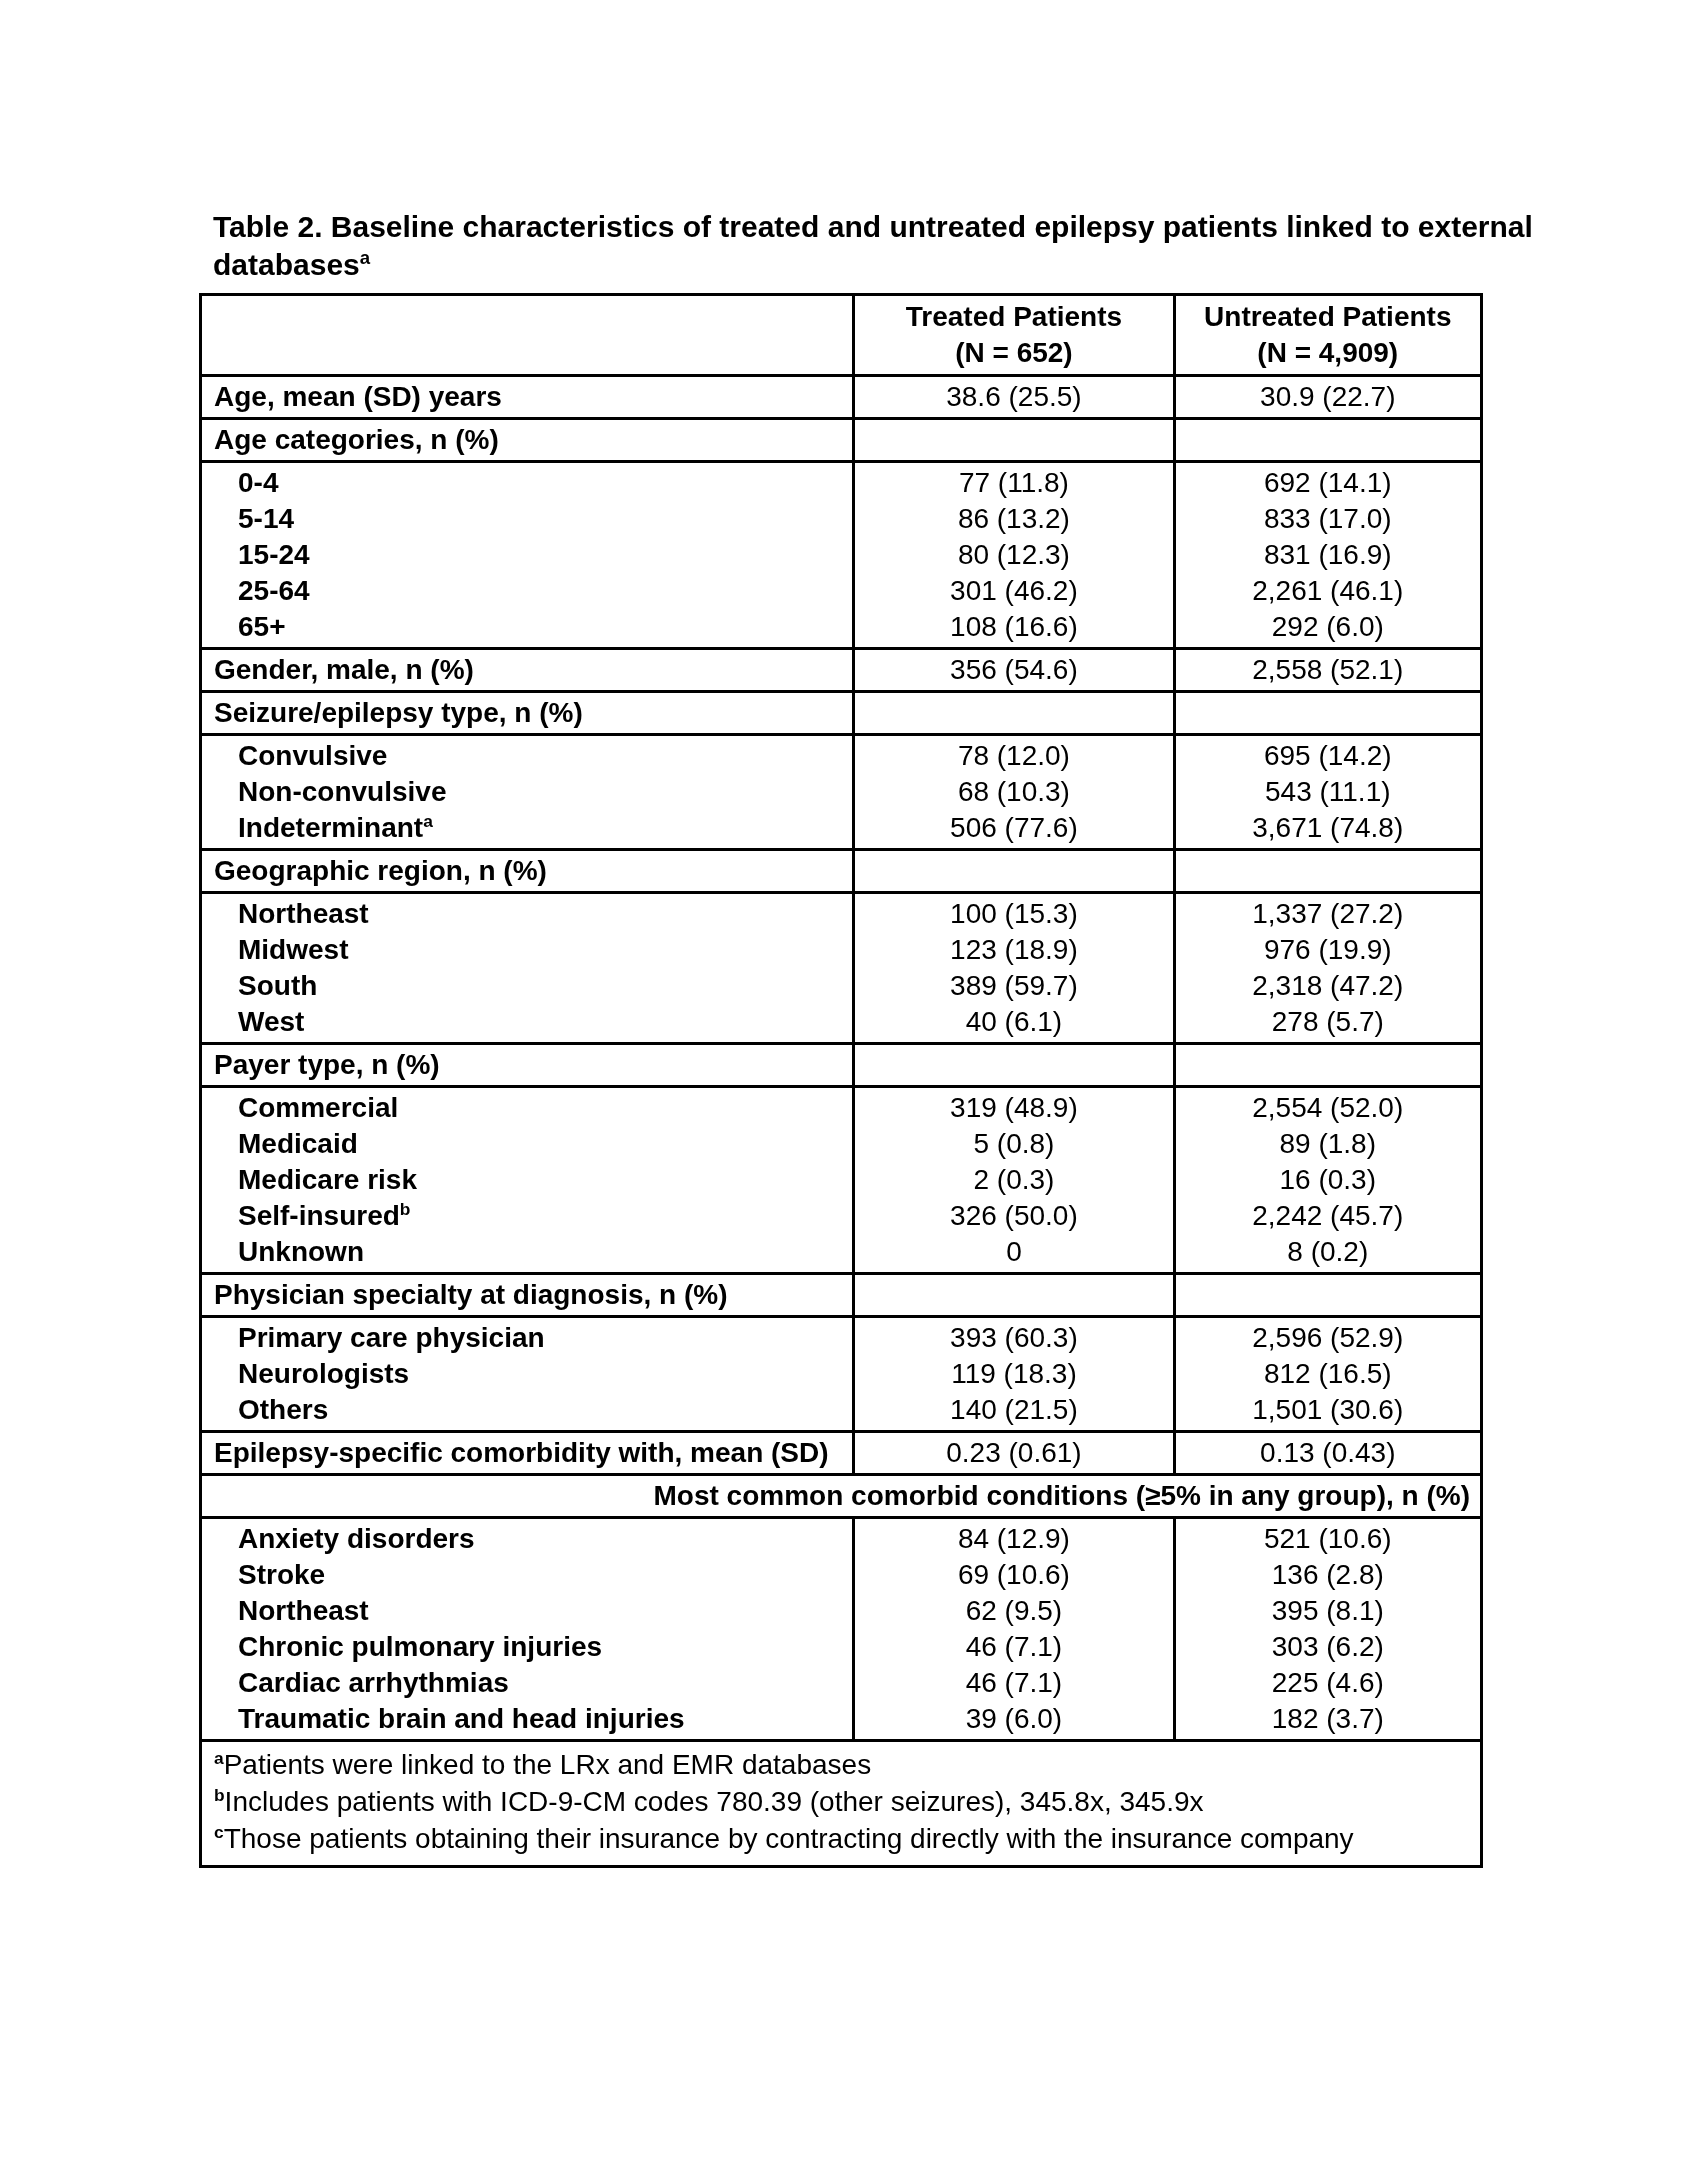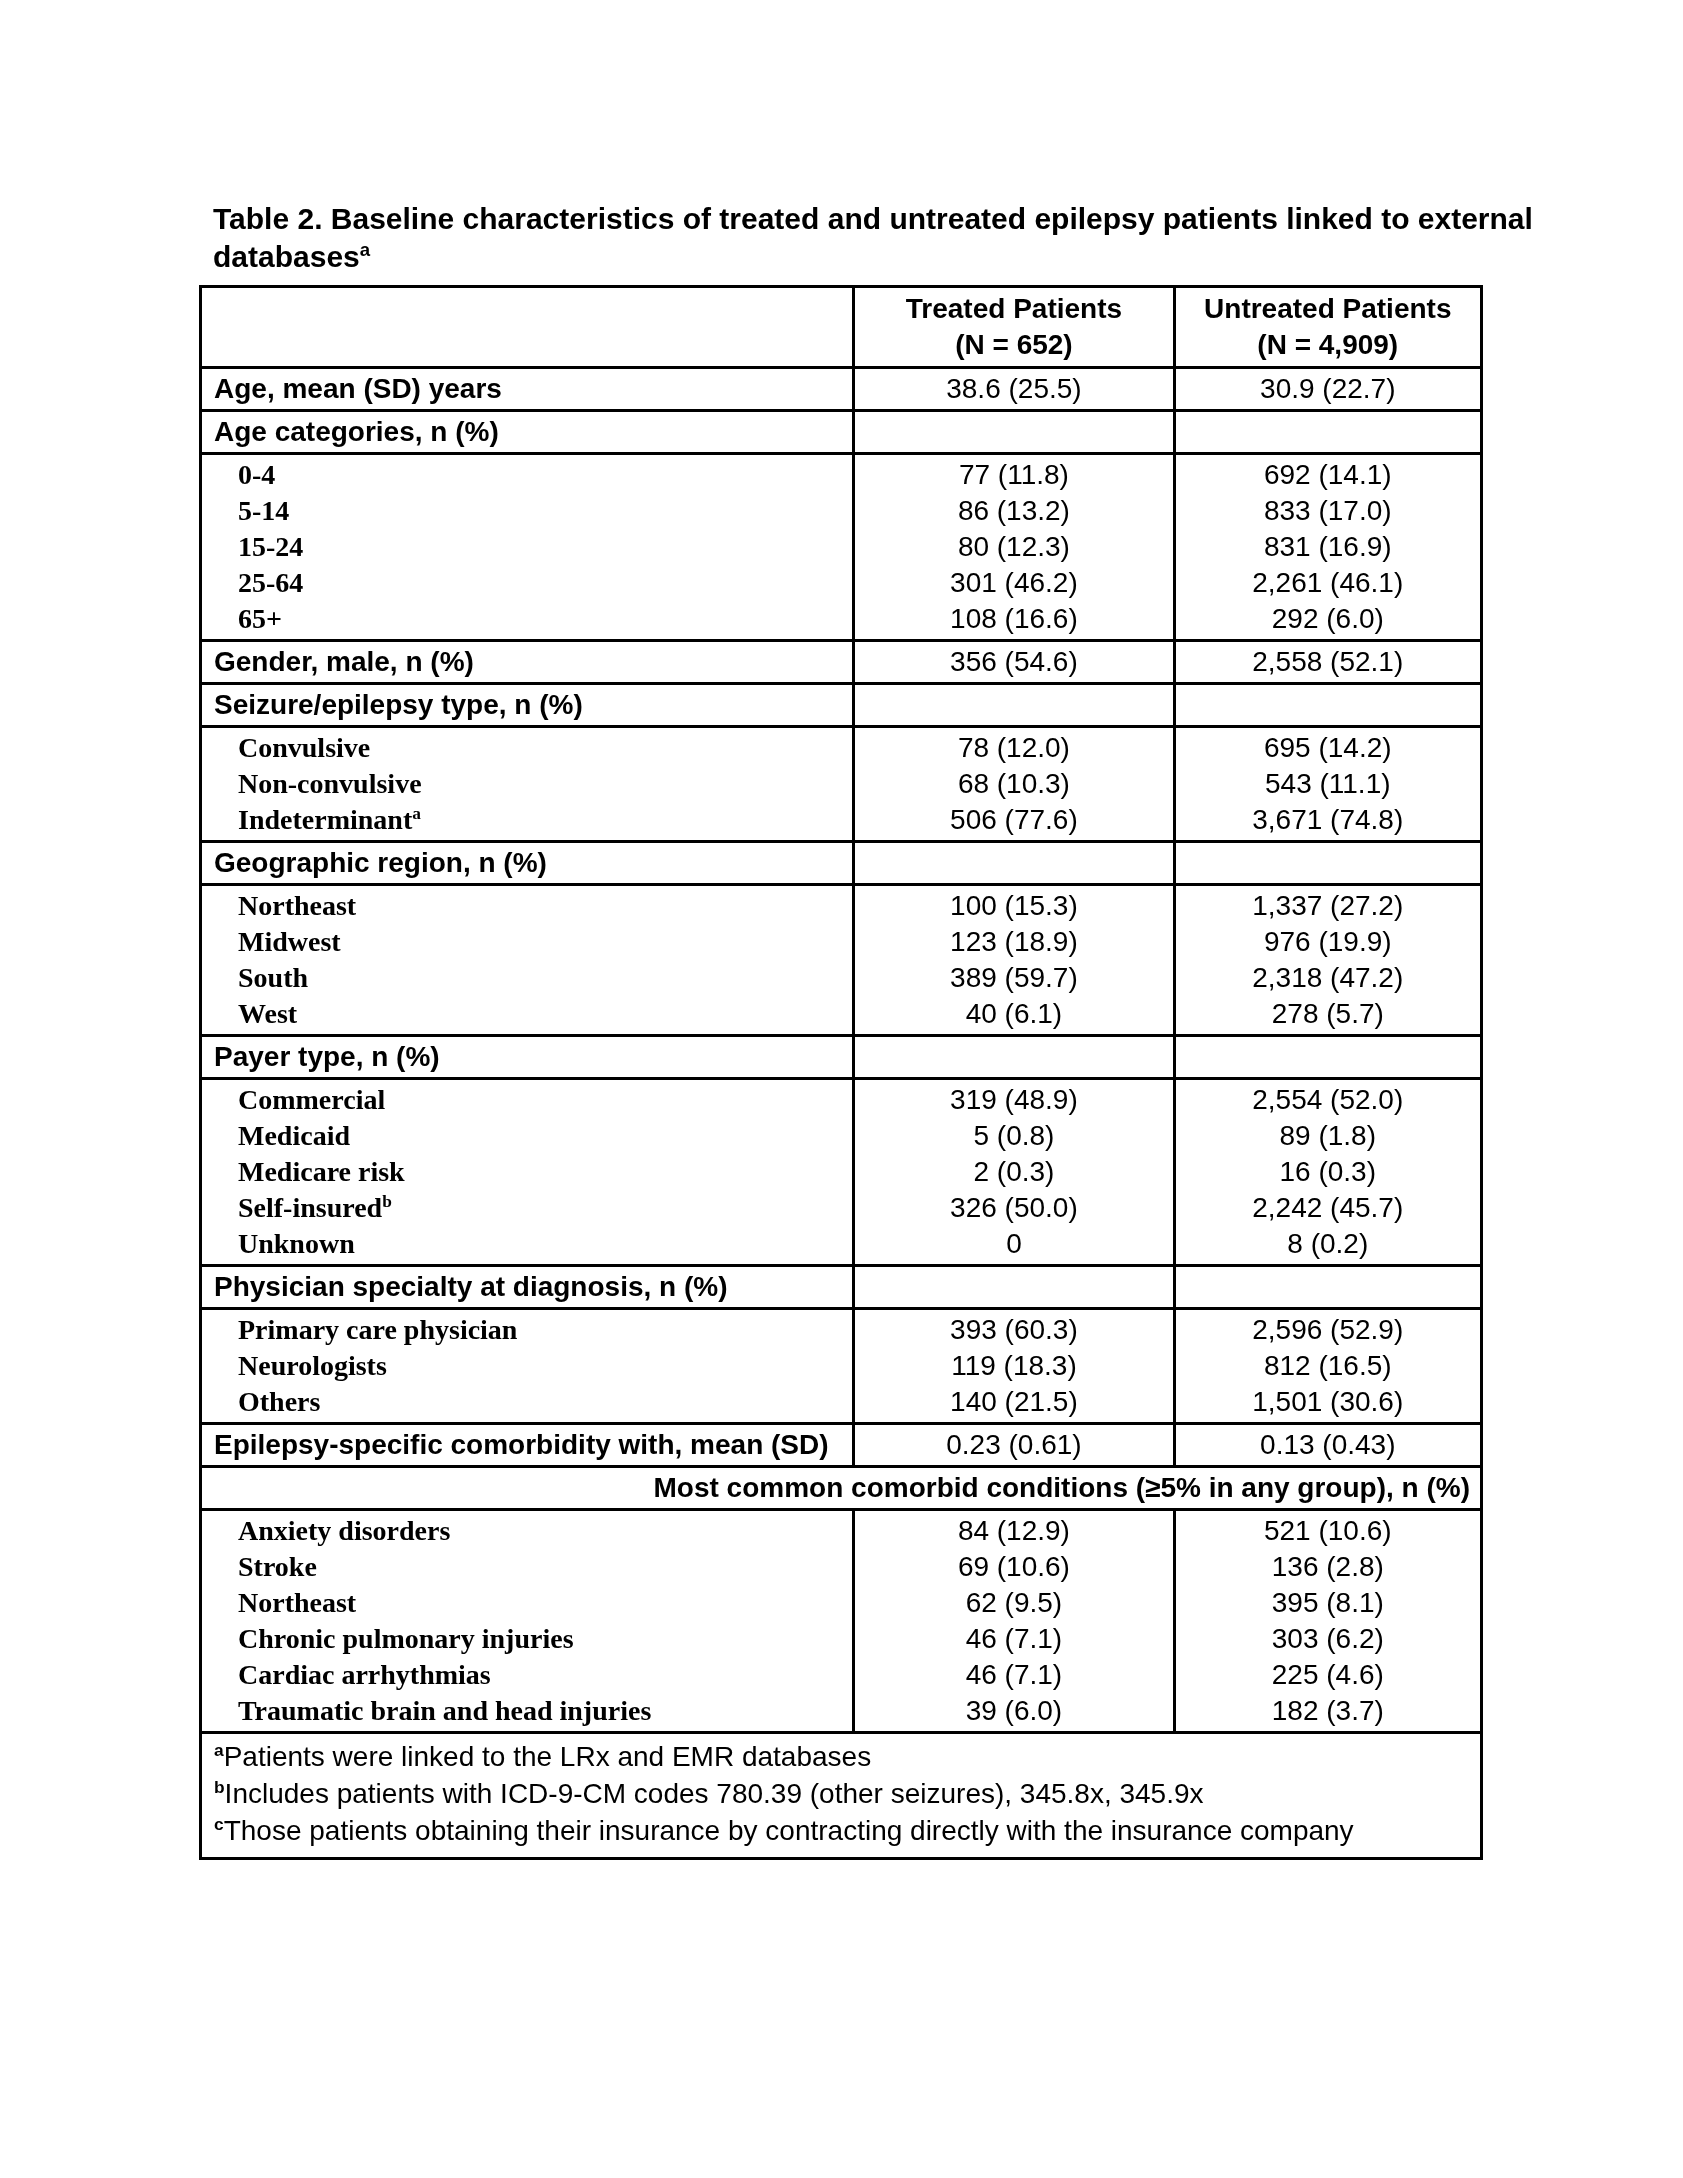--- a/index.html
+++ b/index.html
@@ -10,21 +10,21 @@
     color: #000000;
   }
   body {
     width: 1683px;
     height: 2178px;
     position: relative;
   }
   .content {
     position: absolute;
     left: 199px;
-    top: 200px;
+    top: 208px;
     width: 1449px;
   }
   .title {
     font-size: 30px;
     font-weight: bold;
     line-height: 38px;
     margin: 0 0 9px 14px;
   }
   sup {
     font-size: 62%;
@@ -68,21 +68,20 @@
   }
   .group-cell { padding: 2px 0; }
   .group-cell .line {
     line-height: 36px;
     white-space: nowrap;
   }
   .label-line {
     font-weight: bold;
     padding-left: 36px;
     text-align: left;
-    font-family: Liberation Serif, serif;
   }
   .value-line { text-align: center; }
   .span-cell {
     font-weight: bold;
     text-align: right;
     line-height: 36px;
     height: 36px;
     white-space: nowrap;
   }
   .footnotes-cell {

